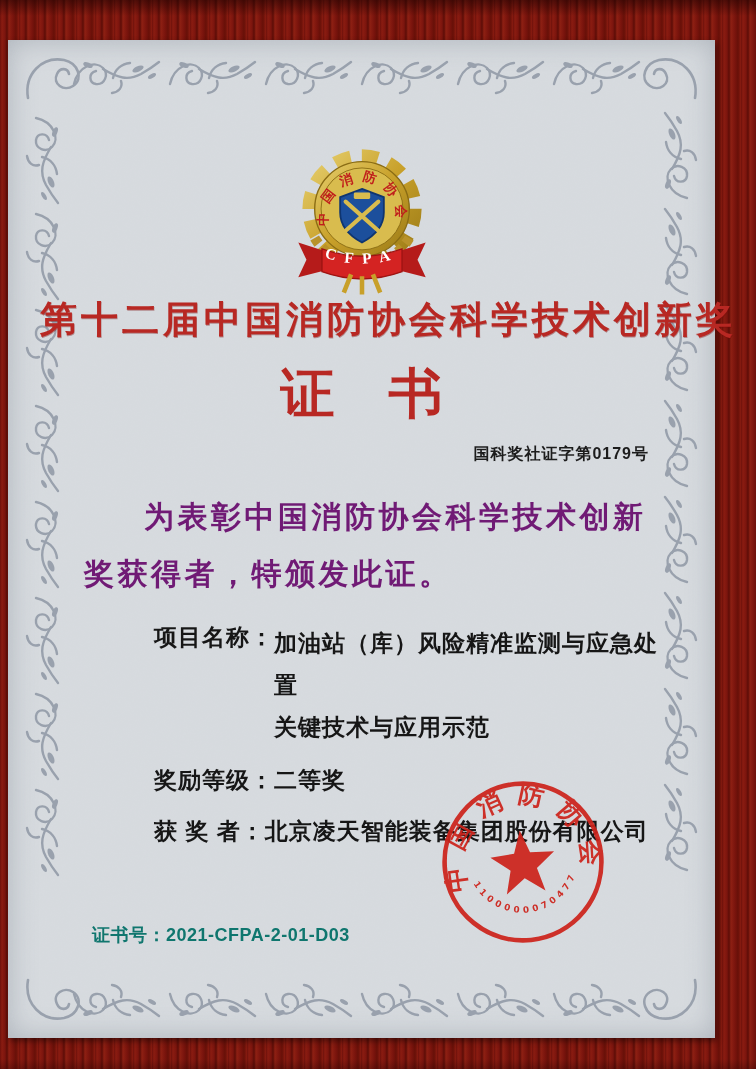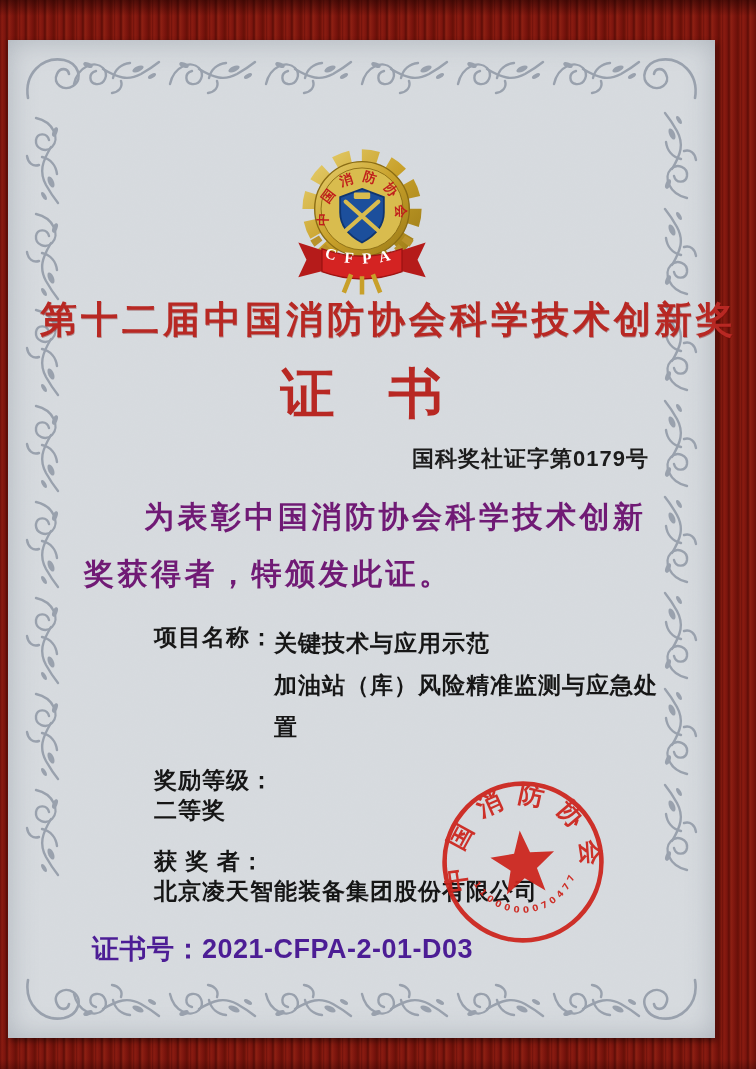--- a/index.html
+++ b/index.html
@@ -34,48 +34,48 @@
     margin-left:28px;
   }
   .cert-word{
     position:absolute;left:0;right:0;top:318px;text-align:center;
     color:var(--accent-red,#b82823);font-size:54px;font-weight:900;
     letter-spacing:1em;text-indent:1em;white-space:nowrap;
   }
   .issue-no{
     position:absolute;right:66px;top:404px;
     font-family:"Liberation Sans","DejaVu Sans",sans-serif;
-    font-size:22px;font-weight:700;color:#1c1c1c;letter-spacing:1px;
+    font-size:16px;font-weight:700;color:#1c1c1c;letter-spacing:1px;
   }
   .body-text{
     position:absolute;left:76px;right:62px;top:448px;
     font-size:30px;line-height:57px;color:#701a75;
     text-indent:2em;letter-spacing:3.5px;font-weight:600;
   }
   .fields{
     position:absolute;left:146px;right:50px;top:582px;
     font-family:"Liberation Sans","DejaVu Sans",sans-serif;
     font-size:23px;font-weight:700;color:#161616;letter-spacing:1px;
   }
   .field-row{display:flex;margin-bottom:17px;justify-content:flex-end;}
   .field-label{flex:0 0 auto;white-space:nowrap;}
   .field-value{flex:1 1 auto;}
   .field-value .line{line-height:42px;}
-  .field-row.single{margin-bottom:21px;line-height:30px;flex-direction:column;}
+  .field-row.single{margin-bottom:21px;line-height:30px;}
 
   .seal{position:absolute;left:431px;top:738px;width:168px;height:168px;
         transform:rotate(-6deg);opacity:.93;z-index:1;}
   .date-line{
     position:absolute;left:366px;top:836px;z-index:2;
     font-size:31px;font-weight:900;color:#141414;letter-spacing:2px;white-space:nowrap;
   }
   .cert-no{
     position:absolute;left:84px;top:883px;
     font-family:"Liberation Sans","DejaVu Sans",sans-serif;
-    font-size:27px;font-weight:700;color:#4c1d95;letter-spacing:.5px;margin-top:8px;
+    font-size:18px;font-weight:700;color:#0f766e;letter-spacing:.5px;
   }
 </style>
 </head>
 <body>
 
 <div class="wood-shade"></div>
 
 <div class="paper">
 
   <svg class="noise-svg">
@@ -173,22 +173,22 @@
 
   <div class="title">第十二届中国消防协会科学技术创新奖</div>
   <div class="cert-word">证书</div>
   <div class="issue-no">国科奖社证字第0179号</div>
   <div class="body-text">为表彰中国消防协会科学技术创新奖获得者，特颁发此证。</div>
 
   <div class="fields">
     <div class="field-row">
       <span class="field-label">项目名称：</span>
       <span class="field-value">
+        <div class="line">加油站（库）风险精准监测与应急处置</div>
         <div class="line">关键技术与应用示范</div>
-        <div class="line">加油站（库）风险精准监测与应急处置</div>
       </span>
     </div>
     <div class="field-row single">
       <span class="field-label">奖励等级：</span>
       <span class="field-value">二等奖</span>
     </div>
     <div class="field-row single">
       <span class="field-label">获 奖 者：</span>
       <span class="field-value">北京凌天智能装备集团股份有限公司</span>
     </div>

